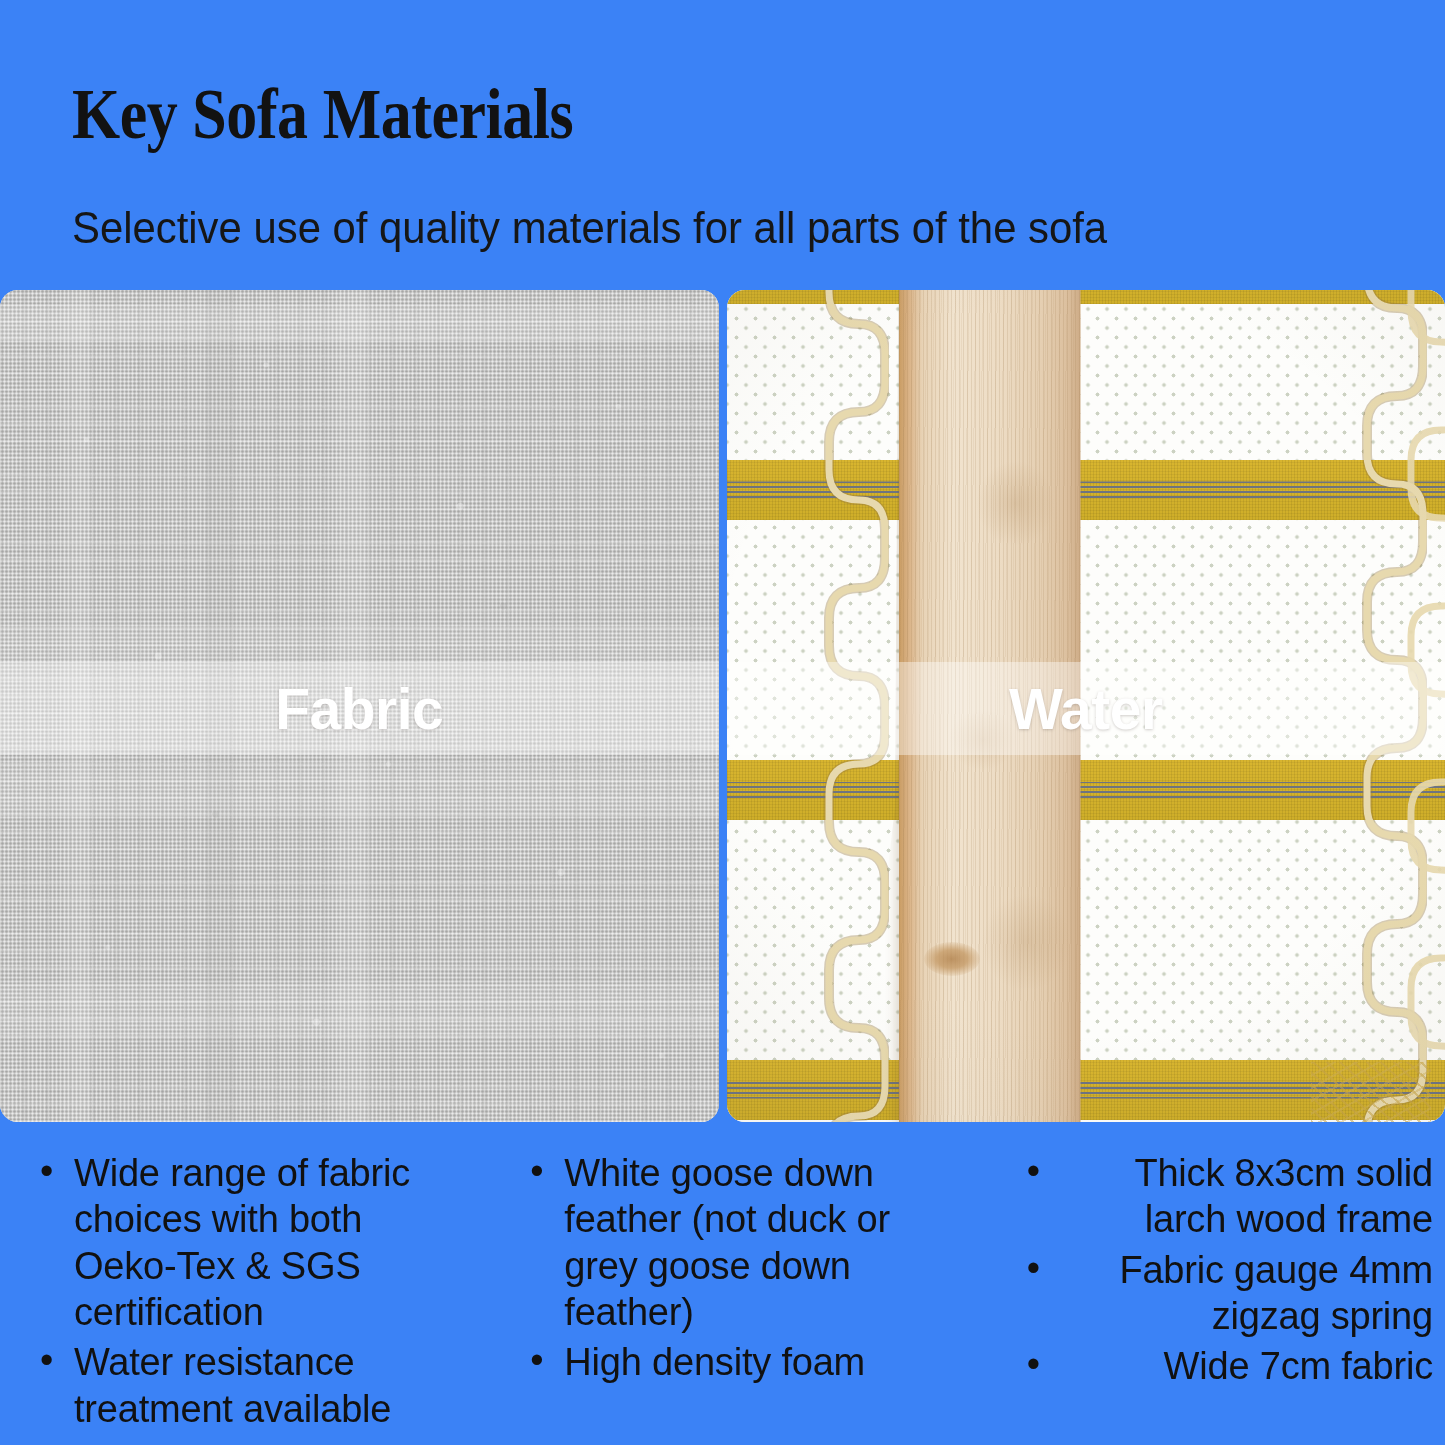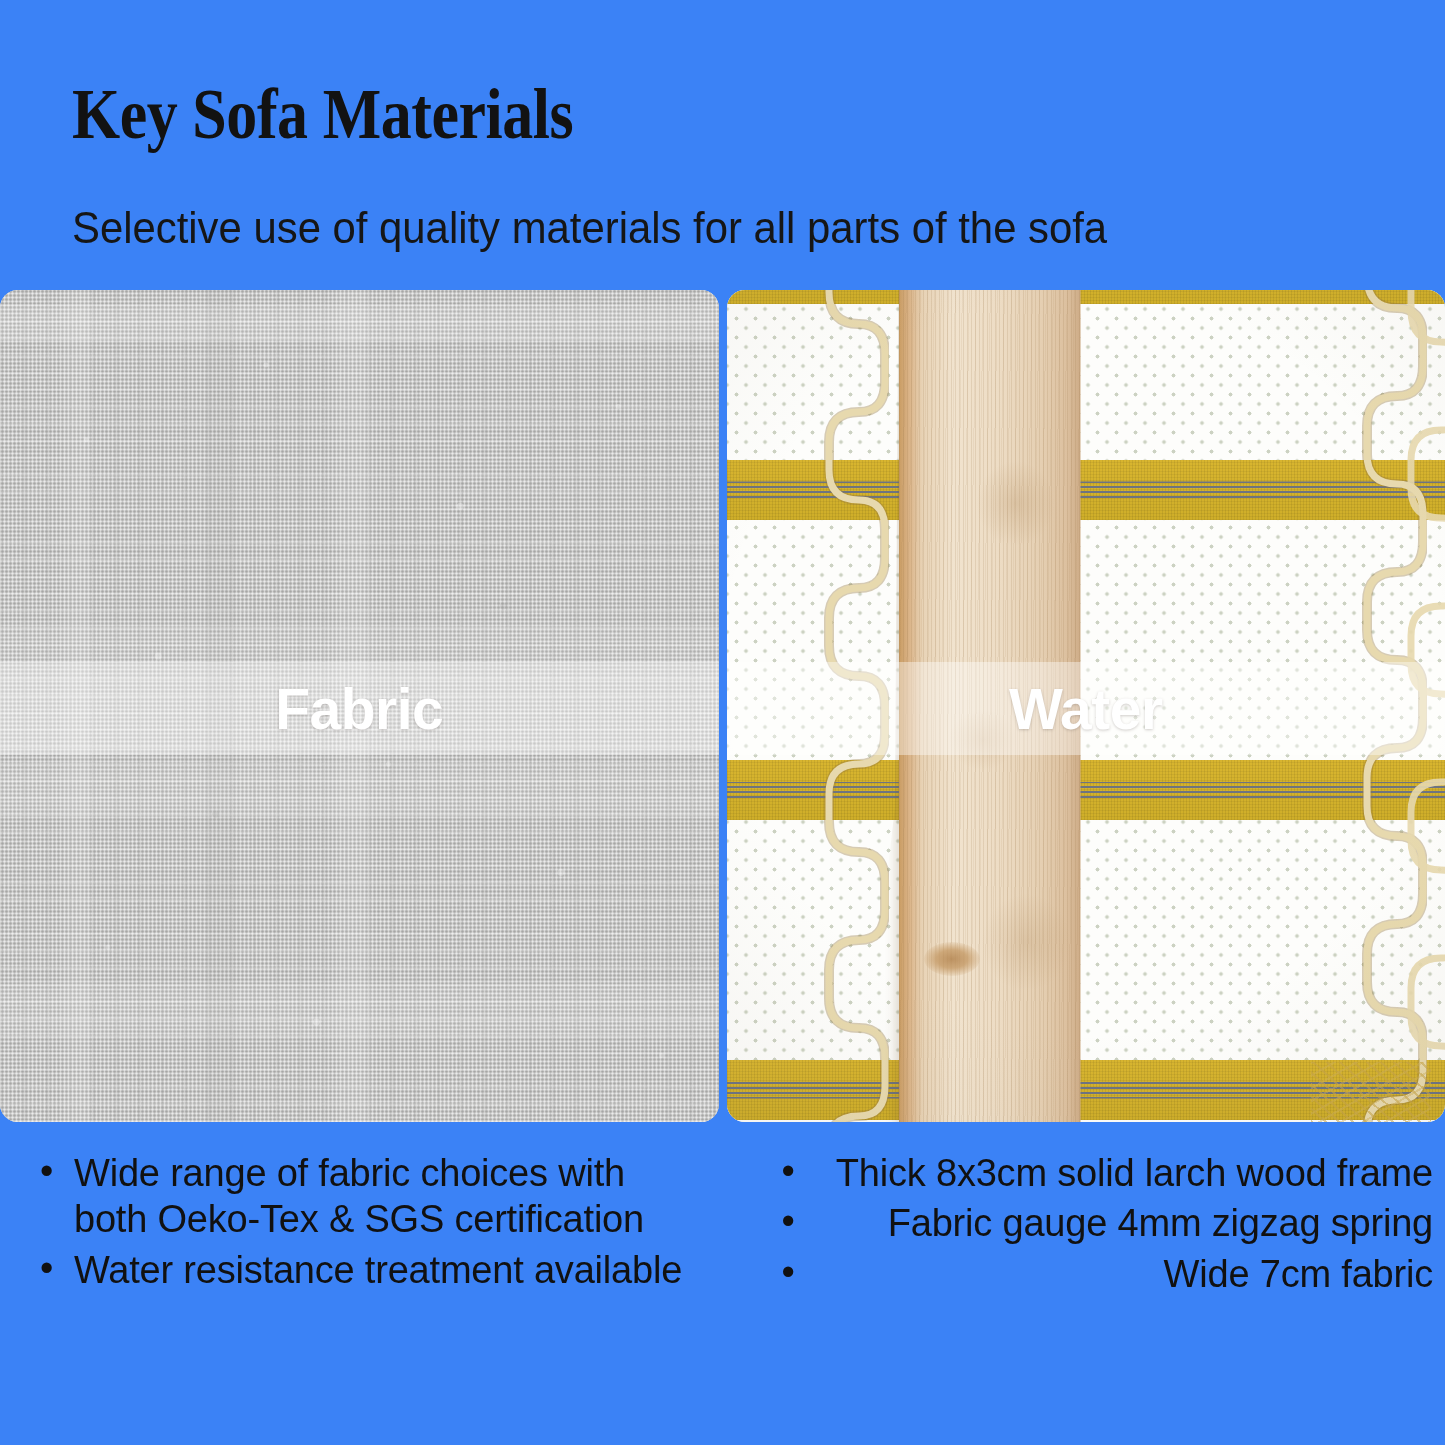--- a/index.html
+++ b/index.html
@@ -505,20 +505,26 @@
 
   <div class="bullets-row">
 
     <div class="bullet-col col-1">
       <ul>
         <li>Wide range of fabric choices with both Oeko-Tex &amp; SGS certification</li>
         <li>Water resistance treatment available</li>
       </ul>
     </div>
 
+    <div class="bullet-col col-2">
+      <ul>
+        <li>White goose down feather (not duck or grey goose down feather)</li>
+        <li>High density foam</li>
+      </ul>
+    </div>
 
     <div class="bullet-col col-3">
       <ul>
         <li>Thick 8x3cm solid larch wood frame</li>
         <li>Fabric gauge 4mm zigzag spring</li>
         <li>Wide 7cm fabric</li>
       </ul>
     </div>
 
   </div>

